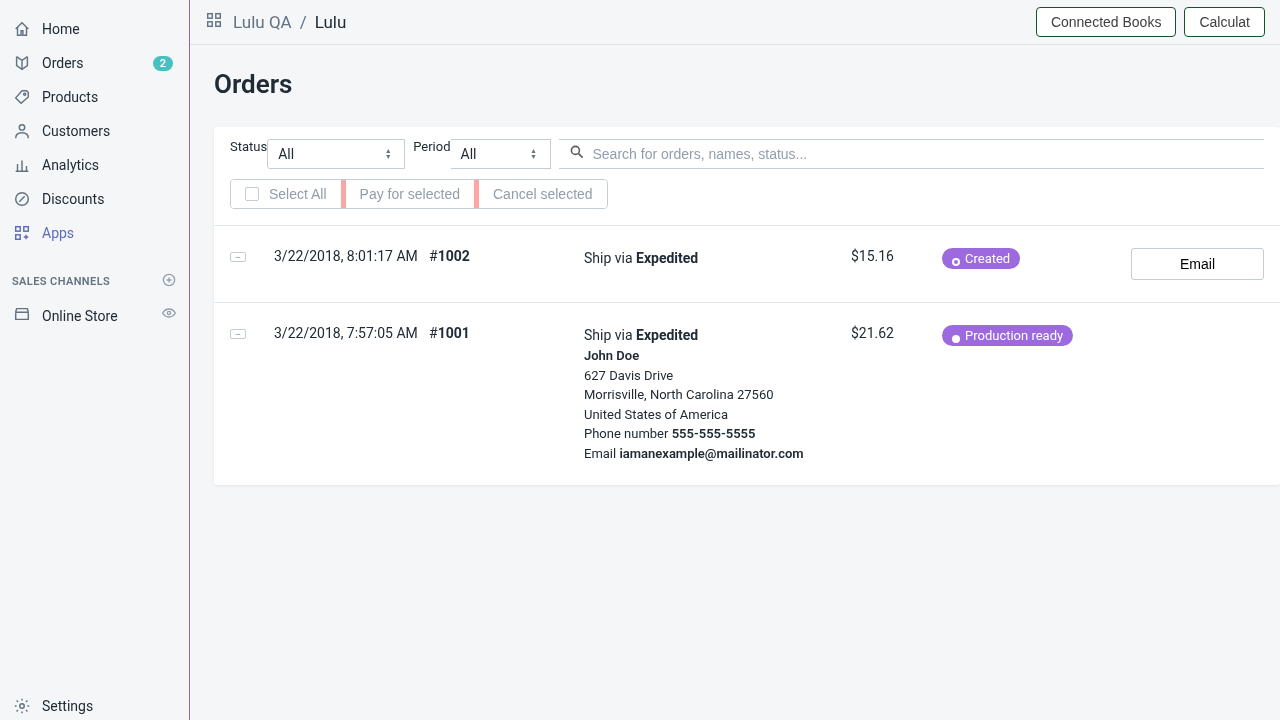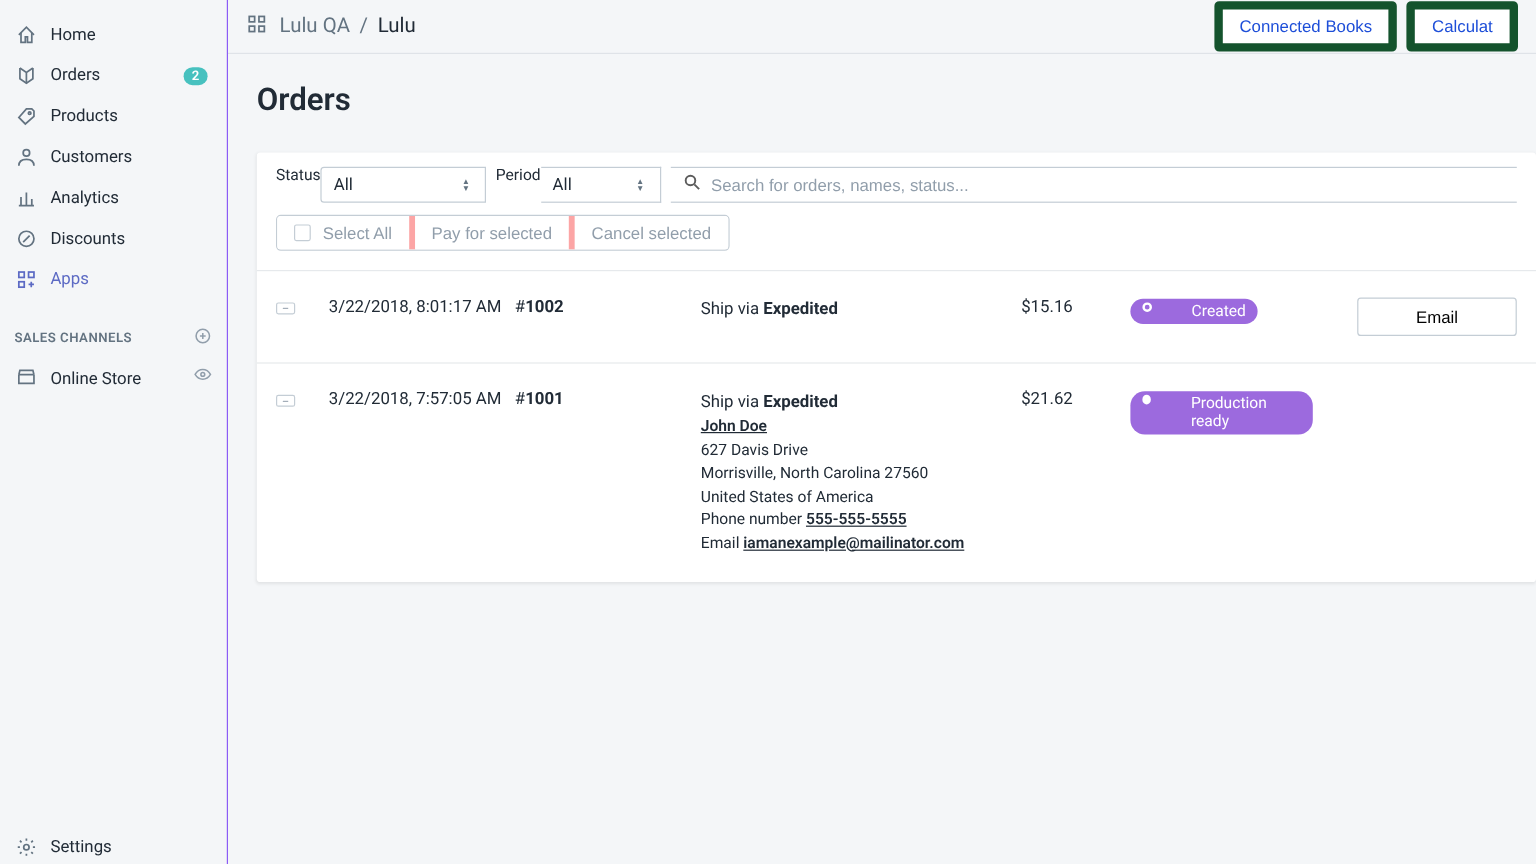--- a/index.html
+++ b/index.html
@@ -102,25 +102,25 @@
 .bc-parent { color: #637381; }
 .bc-sep { color: #637381; margin: 0 8px; }
 .bc-current { color: #212b36; }
 .topbar-actions {
   margin-left: auto;
   display: flex;
   gap: 8px;
 }
 .btn-outline {
   background: #fff;
-  border: 7px solid #14532d;
+  border: 1px solid #14532d;
   border-radius: 4px;
   padding: 6px 14px;
   font-size: 14px;
-  color: #1d4ed8;
+  color: #404040;
   cursor: pointer;
   white-space: nowrap;
 }
 
 .content {
   padding: 24px 0 24px 24px;
   flex: 1;
   overflow: auto;
 }
 .page-title {
@@ -247,27 +247,26 @@
   flex-shrink: 0;
 }
 .col-date { width: 155px; margin-left: 28px; }
 .col-num { width: 155px; }
 .col-ship { width: 230px; line-height: 1.5; }
 .col-price { width: 80px; text-align: right; }
 .col-status { width: 200px; padding-left: 48px; }
 .col-action { flex: 1; display: flex; justify-content: flex-end; padding-right: 0; }
 .status-pill {
   display: inline-flex;
-  align-items: flex-start;
+  align-items: flex-end;
   background: #9c6ade;
   color: #fff;
   font-size: 13px;
   padding: 3px 10px;
   border-radius: 12px;
-  gap: 28px;
 }
 .status-dot {
   width: 8px;
   height: 8px;
   border-radius: 50%;
   border: 2px solid #fff;
   margin-right: 5px;
   background: transparent;
 }
 .status-pill.ready .status-dot {
@@ -277,21 +276,21 @@
 }
 .cancel-btn {
   background: #fff;
   border: 1px solid #c4cdd5;
   border-radius: 3px;
   padding: 7px 48px;
   font-size: 14px;
   cursor: pointer;
 }
 .detail-block { font-size: 13px; color: #212b36; }
-.detail-block b { font-weight: 600; text-decoration: underline; }
+.detail-block b { font-weight: 600; }
 </style>
 </head>
 <body>
 
 <div class="sidebar">
   <div class="nav-item">
     <span class="nav-icon">
       <svg width="18" height="18" viewBox="0 0 20 20" fill="none" stroke="currentColor" stroke-width="1.6">
           <path d="M3 10l7-7 7 7"></path>
           <path d="M5 8v9h4v-5h2v5h4V8"></path>

